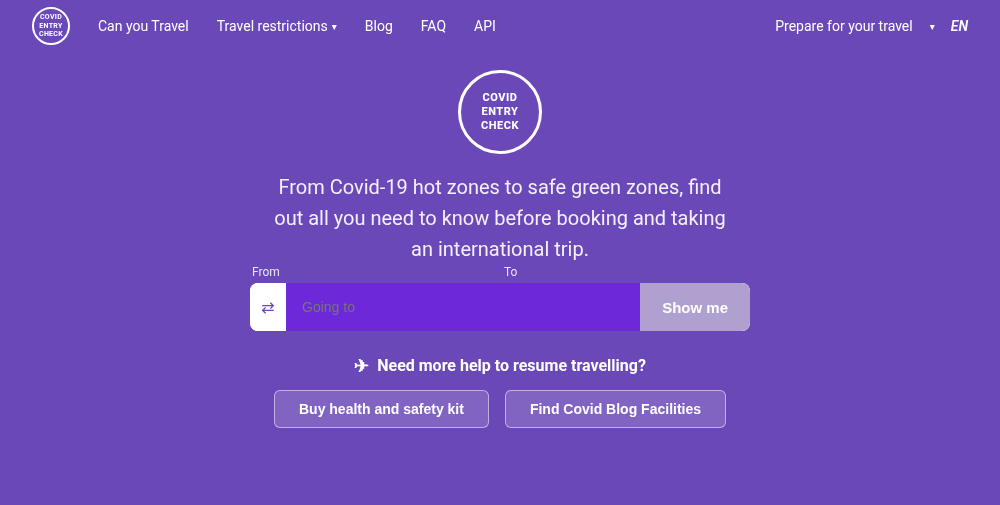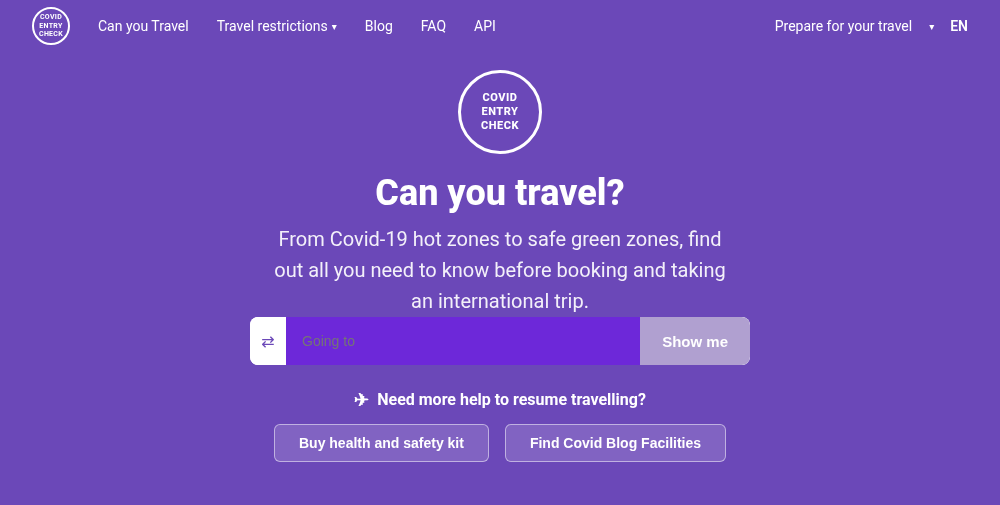--- a/index.html
+++ b/index.html
@@ -63,20 +63,21 @@
       font-size: 14px;
       cursor: pointer;
       display: flex;
       align-items: center;
       gap: 17px;
     }
     .nav-lang {
       color: white;
       font-size: 14px;
       font-weight: 600;
+      font-style: italic;
     }
     .chevron {
       font-size: 10px;
     }
 
     
     .hero {
       display: flex;
       flex-direction: column;
       align-items: center;
@@ -262,24 +263,27 @@
     </span>
     <span class="nav-lang">EN</span>
   </div>
 </nav>
 
 <section class="hero">
   <div class="logo-circle">
     <div class="logo-circle-text">COVID<br>ENTRY<br>CHECK</div>
   </div>
 
-  <h1 class="hero-title">Can you travel?</h1>
   <p class="hero-subtitle">From Covid-19 hot zones to safe green zones, find out all you need to know before booking and taking an international trip.</p>
 
   <div class="search-form">
+    <div class="search-labels">
+      <span class="search-label-from">From</span>
+      <span class="search-label-to">To</span>
+    </div>
     <div class="search-row">
       <button class="swap-btn">
         <span>⇄</span>
       </button>
       <input class="search-input-to" type="text" placeholder="Going to" style="">
       <button class="show-btn">
         <span>Show me</span>
       </button>
     </div>
   </div>

